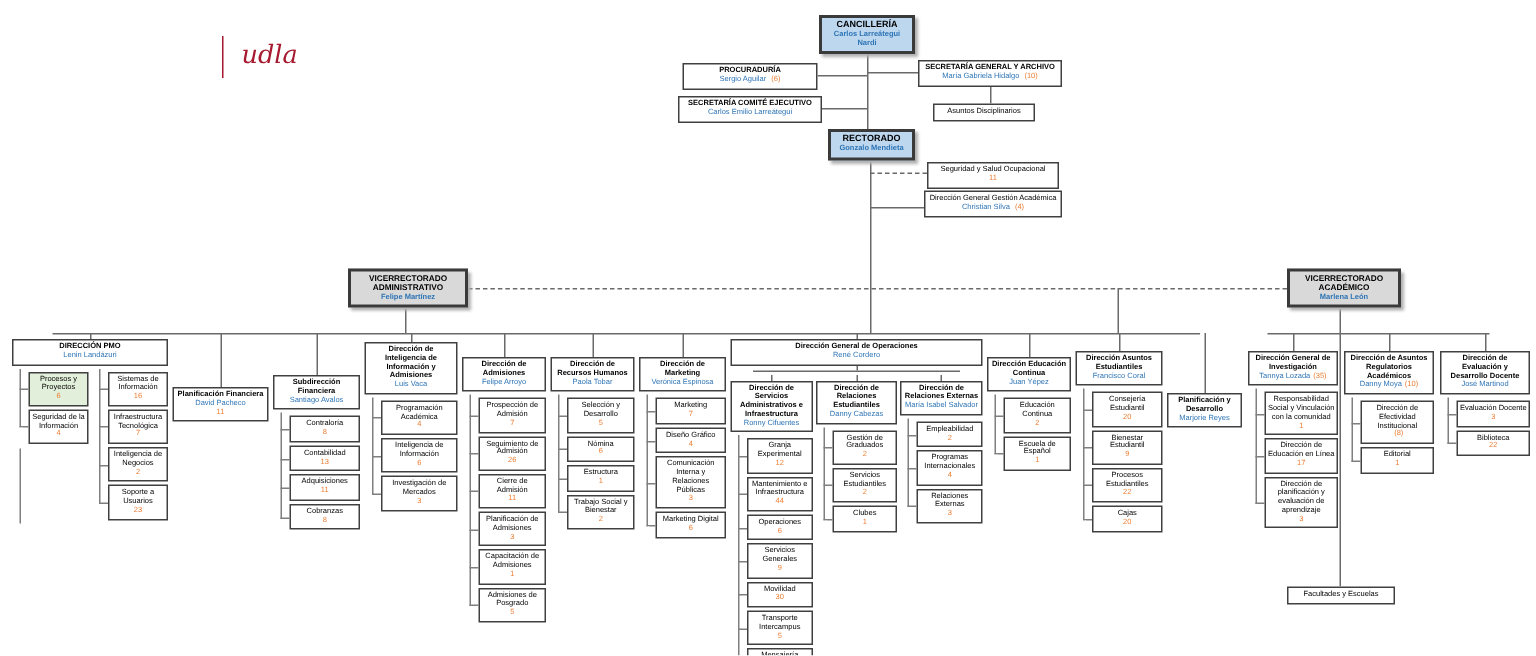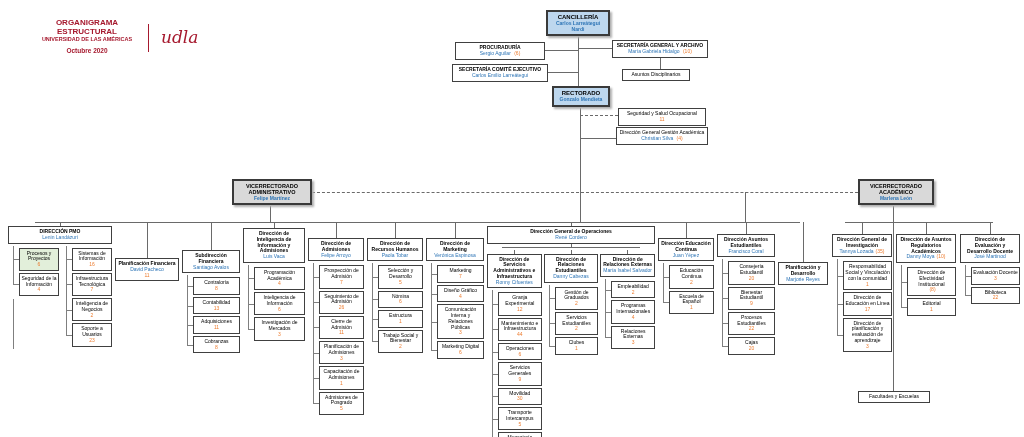--- a/index.html
+++ b/index.html
@@ -62,25 +62,20 @@
   <div class="hline" style="left:580px;top:138px;width:36px"></div>
   <div class="dash-h" style="left:312px;top:192px;width:546px"></div>
   <div class="vline" style="left:270px;top:206px;height:16px"></div>
   <div class="vline" style="left:893px;top:206px;height:16px"></div>
   <div class="vline" style="left:745px;top:192px;height:30px"></div>
   <div class="vline" style="left:580px;top:192px;height:30px"></div>
   <div class="hline" style="left:35px;top:222px;width:765px"></div>
   <div class="hline" style="left:845px;top:222px;width:148px"></div>
   <div class="vline" style="left:893px;top:222px;height:169px"></div>
 
-  <div class="title-block">
-    <span class="t1">ORGANIGRAMA ESTRUCTURAL</span>
-    <span class="t2">UNIVERSIDAD DE LAS AMÉRICAS</span>
-    <span class="t3">Octubre 2020</span>
-  </div>
   <div class="logo">udla</div>
 
   <div class="abox accent f6" style="left:546px;top:10px;width:64px">
     <span class="olbl">CANCILLERÍA</span>
     <span class="oper">Carlos Larreátegui Nardi</span>
   </div>
 
   <div class="abox b" style="left:455px;top:42px;width:90px">
     <span class="olbl">PROCURADURÍA</span>
     <span class="oper">Sergio Aguilar</span>

